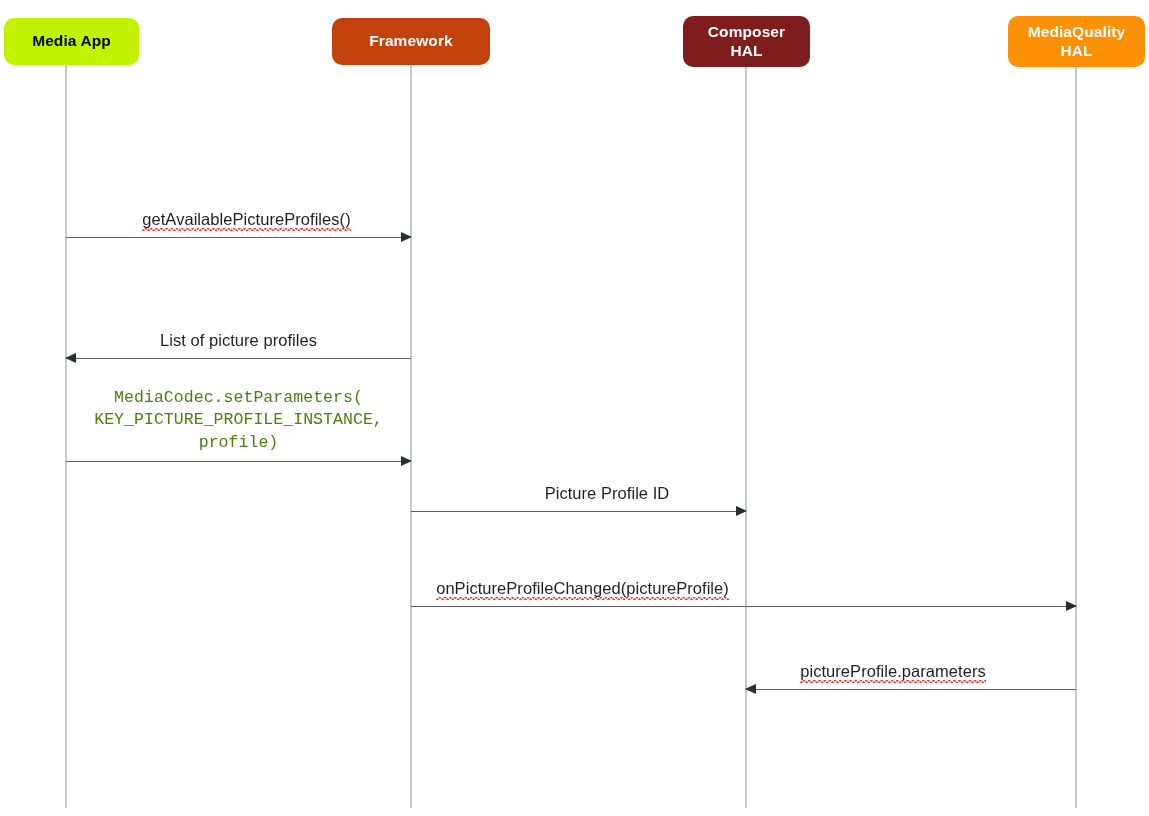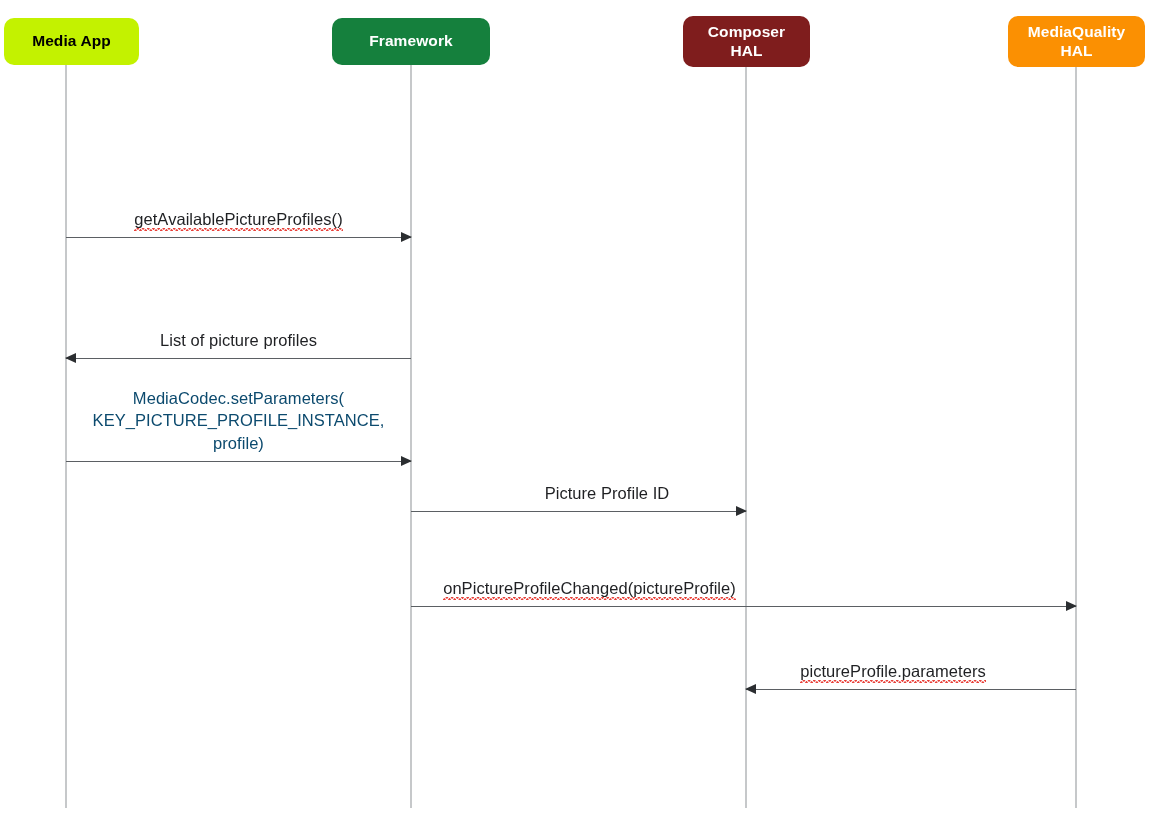--- a/index.html
+++ b/index.html
@@ -98,52 +98,52 @@
 
 <div id="diagram-root">
   <div id="lifelines-layer">
       <div class="lifeline" style="left: 65px; top: 65px; height: 743px; background: rgb(198, 200, 202);"></div>
       <div class="lifeline" style="left: 410px; top: 65px; height: 743px; background: rgb(198, 200, 202);"></div>
       <div class="lifeline" style="left: 745px; top: 67px; height: 741px; background: rgb(198, 200, 202);"></div>
       <div class="lifeline" style="left: 1075px; top: 67px; height: 741px; background: rgb(198, 200, 202);"></div>
     </div>
   <div id="participants-layer">
       <div class="participant" style="left: 4px; top: 18px; width: 135px; height: 47px; background: rgb(195, 242, 0); color: #000000;">Media App</div>
-      <div class="participant" style="left: 332px; top: 18px; width: 158px; height: 47px; background: #15803d; color: rgb(255, 255, 255);">Framework</div>
+      <div class="participant" style="left: 332px; top: 18px; width: 158px; height: 47px; background: #c2410c; color: rgb(255, 255, 255);">Framework</div>
       <div class="participant" style="left: 683px; top: 16px; width: 127px; height: 51px; background: #7f1d1d; color: rgb(255, 255, 255);">Composer
 HAL</div>
       <div class="participant" style="left: 1008px; top: 16px; width: 137px; height: 51px; background: rgb(251, 144, 2); color: rgb(255, 255, 255); text-align: center;">MediaQuality
 HAL</div>
     </div>
   <div id="messages-layer">
       <div class="msg" style="left: 66px; top: 237px; width: 345px;">
         <div class="msg-line" style="border-top-color: rgb(91, 95, 99);"></div>
         <div class="arrowhead right" style="border-left-color: rgb(43, 46, 49);"></div>
-        <div class="msg-label" style="color: rgb(31, 32, 35); left: 0px; width: 345px;"><span class="spell">getAvailablePictureProfiles()</span></div>
+        <div class="msg-label" style="color: rgb(31, 32, 35); left: 0px; width: 345px; padding-left: 8px;"><span class="spell">getAvailablePictureProfiles()</span></div>
       </div>
       <div class="msg" style="left: 66px; top: 358px; width: 345px;">
         <div class="msg-line" style="border-top-color: rgb(91, 95, 99);"></div>
         <div class="arrowhead left" style="border-right-color: rgb(43, 46, 49);"></div>
         <div class="msg-label" style="color: rgb(31, 32, 35); left: 0px; width: 345px;">List of picture profiles</div>
       </div>
       <div class="msg" style="left: 66px; top: 461px; width: 345px;">
         <div class="msg-line" style="border-top-color: rgb(91, 95, 99);"></div>
         <div class="arrowhead right" style="border-left-color: rgb(43, 46, 49);"></div>
-        <div class="msg-label" style="color: #0c4a6e; left: 0px; width: 345px;">MediaCodec.setParameters(
+        <div class="msg-label" style="color: #4d7c0f; left: 0px; width: 345px; font-family: Liberation Mono, monospace;">MediaCodec.setParameters(
 KEY_PICTURE_PROFILE_INSTANCE, profile)</div>
       </div>
       <div class="msg" style="left: 411px; top: 511px; width: 335px;">
         <div class="msg-line" style="border-top-color: rgb(91, 95, 99);"></div>
         <div class="arrowhead right" style="border-left-color: rgb(43, 46, 49);"></div>
         <div class="msg-label" style="color: rgb(31, 32, 35); left: 0px; width: 392px;">Picture Profile ID</div>
       </div>
       <div class="msg" style="left: 411px; top: 606px; width: 665px;">
         <div class="msg-line" style="border-top-color: rgb(91, 95, 99);"></div>
         <div class="arrowhead right" style="border-left-color: rgb(43, 46, 49);"></div>
-        <div class="msg-label" style="color: rgb(31, 32, 35); left: 11px; width: 335px;"><span class="spell">onPictureProfileChanged(pictureProfile)</span></div>
+        <div class="msg-label" style="color: rgb(31, 32, 35); left: 4px; width: 335px;"><span class="spell">onPictureProfileChanged(pictureProfile)</span></div>
       </div>
       <div class="msg" style="left: 746px; top: 689px; width: 330px;">
         <div class="msg-line" style="border-top-color: rgb(91, 95, 99);"></div>
         <div class="arrowhead left" style="border-right-color: rgb(43, 46, 49);"></div>
         <div class="msg-label" style="color: rgb(31, 32, 35); left: 0px; width: 294px;"><span class="spell">pictureProfile.parameters</span></div>
       </div>
     </div>
 </div>
 
 </body></html>

